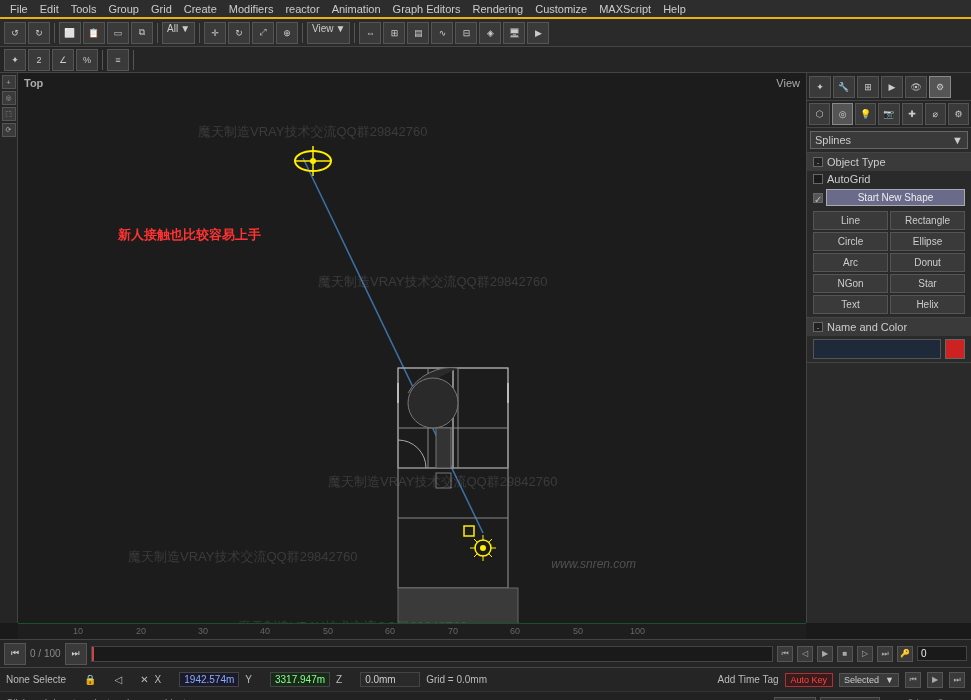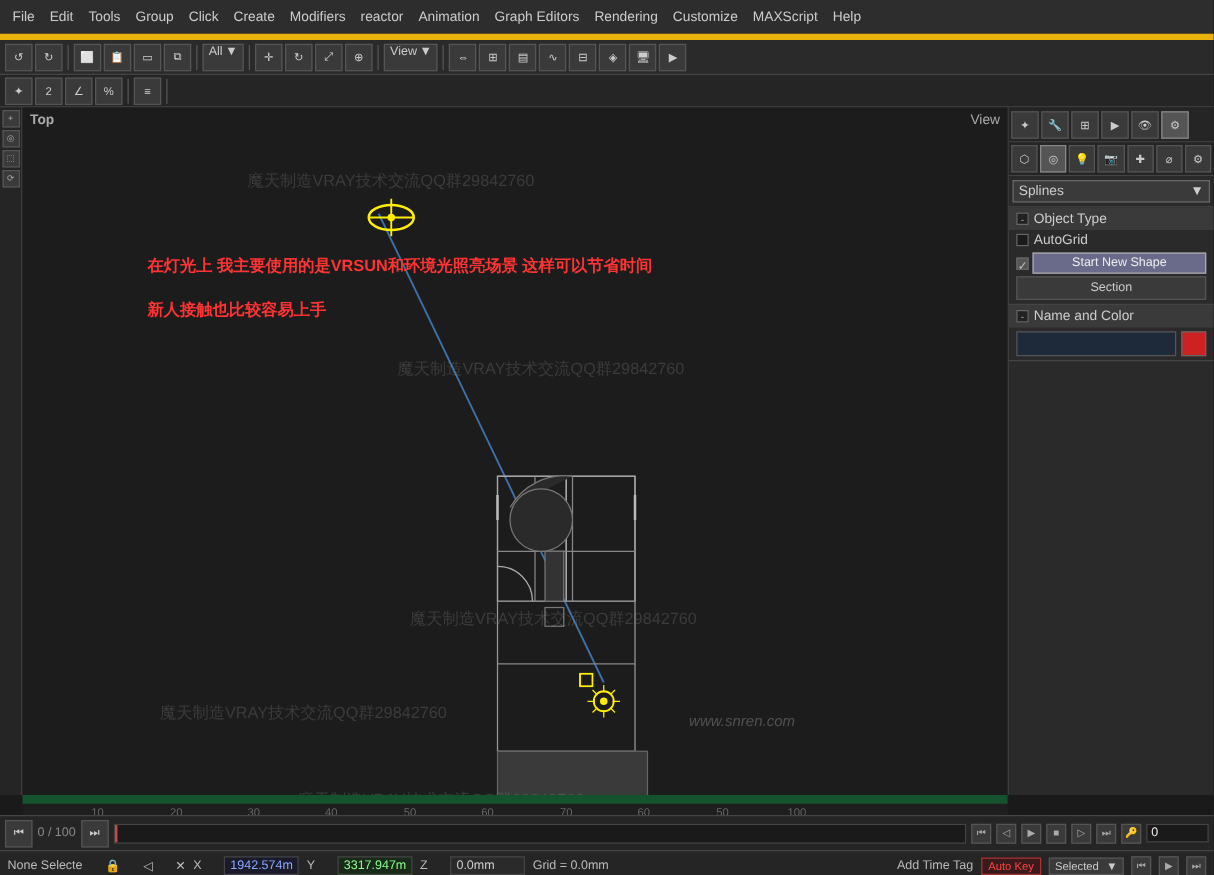--- a/index.html
+++ b/index.html
@@ -9,25 +9,25 @@
       overflow: hidden;
       background: #1a1a1a;
       font-family: Arial, sans-serif;
       font-size: 11px;
       color: #ccc;
     }
 
     
     #menu-bar {
       background: #2d2d2d;
-      height: 32px;
+      height: 19px;
       display: flex;
       align-items: center;
       padding: 0 4px;
-      border-bottom: 5px solid #eab308;
+      border-bottom: 2px solid #eab308;
     }
     .menu-item {
       padding: 0 6px;
       color: #ccc;
       font-size: 11px;
       cursor: pointer;
       height: 100%;
       display: flex;
       align-items: center;
     }
@@ -506,21 +506,21 @@
     }
   </style>
 </head>
 <body>
 
 <div id="menu-bar">
   <div class="menu-item">File</div>
   <div class="menu-item">Edit</div>
   <div class="menu-item">Tools</div>
   <div class="menu-item">Group</div>
-  <div class="menu-item">Click</div>
+  <div class="menu-item">Grid</div>
   <div class="menu-item">Create</div>
   <div class="menu-item">Modifiers</div>
   <div class="menu-item">reactor</div>
   <div class="menu-item">Animation</div>
   <div class="menu-item">Graph Editors</div>
   <div class="menu-item">Rendering</div>
   <div class="menu-item">Customize</div>
   <div class="menu-item">MAXScript</div>
   <div class="menu-item">Help</div>
 </div>
@@ -642,21 +642,20 @@
         <rect x="1" y="1" width="10" height="10" fill="none" stroke="#ffee00" stroke-width="1.5"></rect>
       </svg>
     </div>
 
     <div class="watermark" style="top:50px;left:180px;">魔天制造VRAY技术交流QQ群29842760</div>
     <div class="watermark" style="top:200px;left:300px;">魔天制造VRAY技术交流QQ群29842760</div>
     <div class="watermark" style="top:400px;left:310px;">魔天制造VRAY技术交流QQ群29842760</div>
     <div class="watermark" style="top:475px;left:110px;">魔天制造VRAY技术交流QQ群29842760</div>
     <div class="watermark" style="top:545px;left:220px;">魔天制造VRAY技术交流QQ群29842760</div>
 
-    <div class="red-text" style="top:118px;left:100px;">在灯光上  我主要使用的是VRSUN和环境光照亮场景  这样可以节省时间</div>
     <div class="red-text" style="top:153px;left:100px;">新人接触也比较容易上手</div>
 
     <div class="snren-watermark">www.snren.com</div>
   </div>
 
   <div id="right-panel">
 
     <div id="right-tabs">
       <div class="right-tab">✦</div>
       <div class="right-tab">🔧</div>
@@ -694,38 +693,49 @@
         <span>AutoGrid</span>
       </div>
 
       <div class="start-new-shape-row">
         <div class="checkbox-item">
           <div class="checkbox checked">✓</div>
           <div class="start-new-shape-btn active">Start New Shape</div>
         </div>
       </div>
 
-
-      <div class="section-btn">Section</div>
+      <div class="shapes-grid">
+        <div class="shape-btn">Line</div>
+        <div class="shape-btn">Rectangle</div>
+        <div class="shape-btn">Circle</div>
+        <div class="shape-btn">Ellipse</div>
+        <div class="shape-btn">Arc</div>
+        <div class="shape-btn">Donut</div>
+        <div class="shape-btn">NGon</div>
+        <div class="shape-btn">Star</div>
+        <div class="shape-btn">Text</div>
+        <div class="shape-btn">Helix</div>
+      </div>
+
     </div>
 
     <div class="panel-section">
       <div class="panel-section-header">
         <div class="collapse-btn">-</div>
         <span>Name and Color</span>
       </div>
       <div class="name-color-row">
         <div class="color-input-field"></div>
         <div class="color-swatch"></div>
       </div>
     </div>
   </div>
 </div>
 
-<div id="timeline-numbers" style="position:relative;height:16px;background:#1e1e1e;border-top:7px solid #14532d;margin-left:18px;margin-right:165px;">
+<div id="timeline-numbers" style="position:relative;height:16px;background:#1e1e1e;border-top:1px solid #14532d;margin-left:18px;margin-right:165px;">
   <span class="tl-num" style="left:55px;">10</span>
   <span class="tl-num" style="left:118px;">20</span>
   <span class="tl-num" style="left:180px;">30</span>
   <span class="tl-num" style="left:242px;">40</span>
   <span class="tl-num" style="left:305px;">50</span>
   <span class="tl-num" style="left:367px;">60</span>
   <span class="tl-num" style="left:430px;">70</span>
   <span class="tl-num" style="left:492px;">60</span>
   <span class="tl-num" style="left:555px;">50</span>
   <span class="tl-num" style="left:612px;">100</span>

